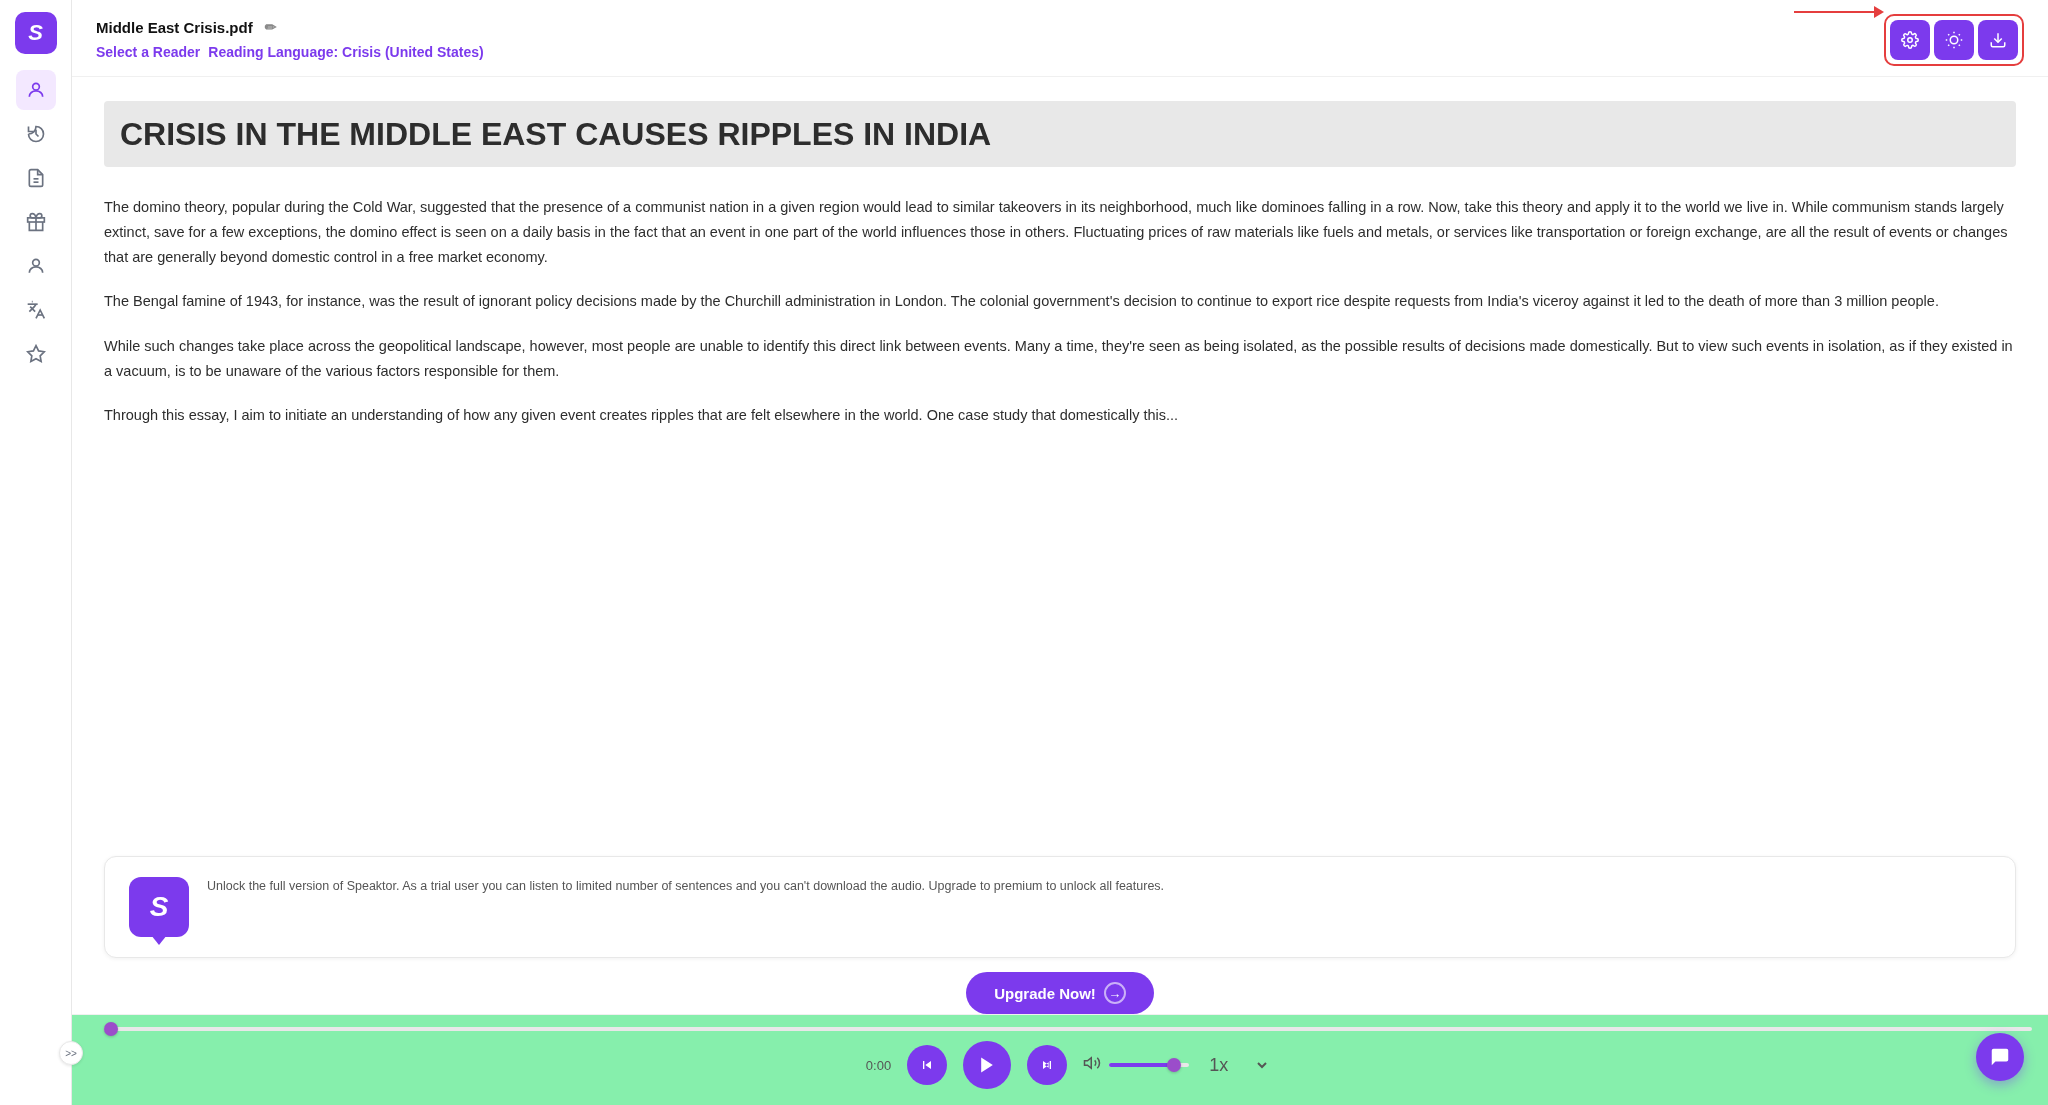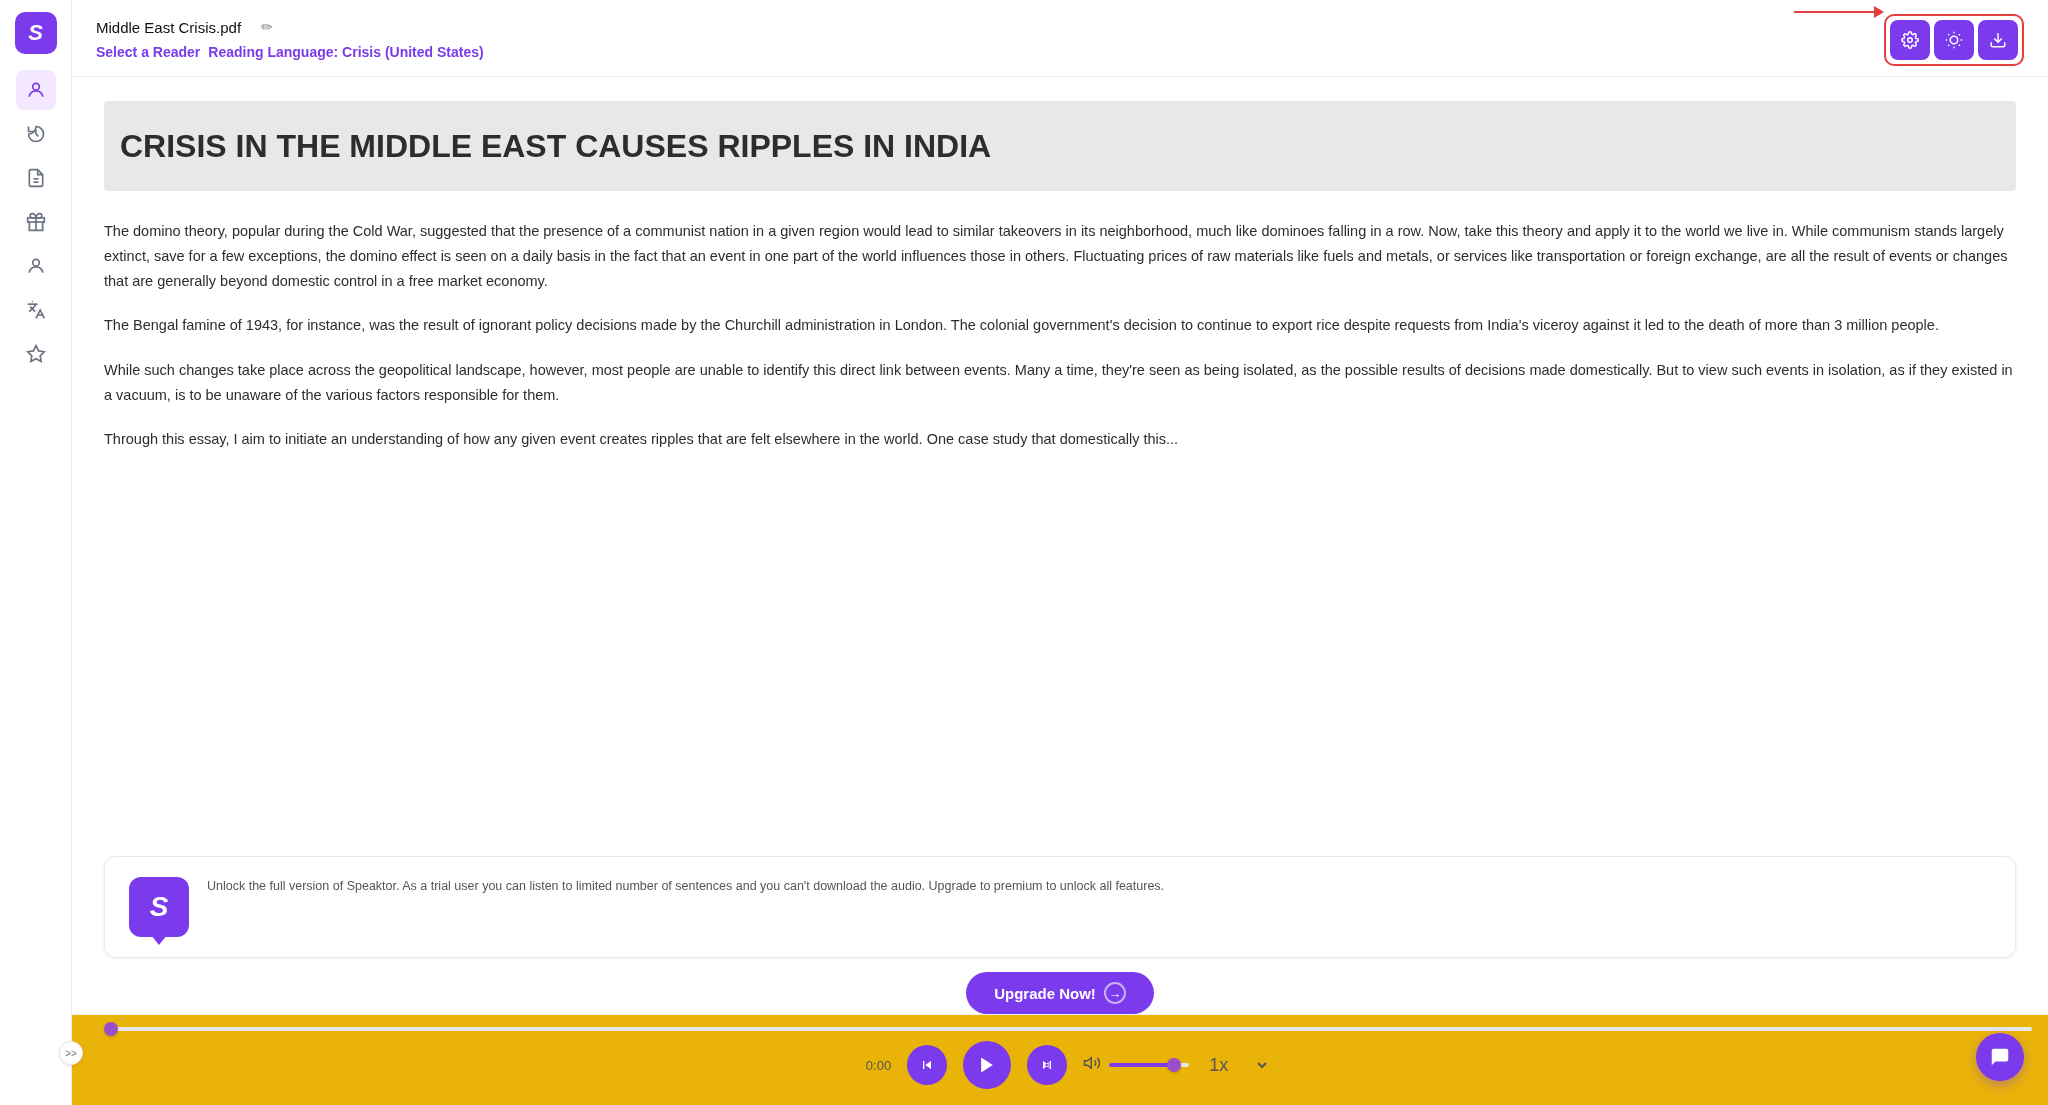--- a/index.html
+++ b/index.html
@@ -80,23 +80,23 @@
       align-items: center;
       justify-content: space-between;
       padding: 14px 24px 0 24px;
       border-bottom: 1px solid #f0f0f0;
       background: #fff;
     }
     .topbar-left {}
     .file-title {
       display: flex;
       align-items: center;
-      gap: 20px;
+      gap: 12px;
       font-size: 15px;
-      font-weight: 400;
+      font-weight: 700;
       color: #111;
       margin-bottom: 8px;
       text-align: right;
     }
     .file-title .edit-icon {
       color: #888;
       font-size: 14px;
     }
     .topbar-nav {
       display: flex;
@@ -169,21 +169,21 @@
       flex: 1;
       overflow-y: auto;
       padding: 24px 32px;
       background: #fff;
     }
     .doc-title {
       font-size: 32px;
       font-weight: 900;
       color: #2d2d2d;
       background: #e8e8e8;
-      padding: 26px 16px;
+      padding: 14px 16px;
       border-radius: 4px;
       margin-bottom: 28px;
       line-height: 1.2;
     }
     .doc-paragraph {
       font-size: 14.5px;
       line-height: 1.7;
       color: #2d2d2d;
       margin-bottom: 20px;
     }
@@ -237,21 +237,21 @@
       margin-bottom: 4px;
     }
     .trial-desc {
       font-size: 12.5px;
       color: #555;
       line-height: 1.5;
     }
 
     
     .player-area {
-      background: #eab308;
+      background: #86efac;
       border-top: 1px solid #f0f0f0;
       padding: 0 16px 16px 32px;
     }
     .progress-bar-container {
       padding: 12px 0 10px 0;
       position: relative;
     }
     .progress-track {
       width: 100%;
       height: 4px;

